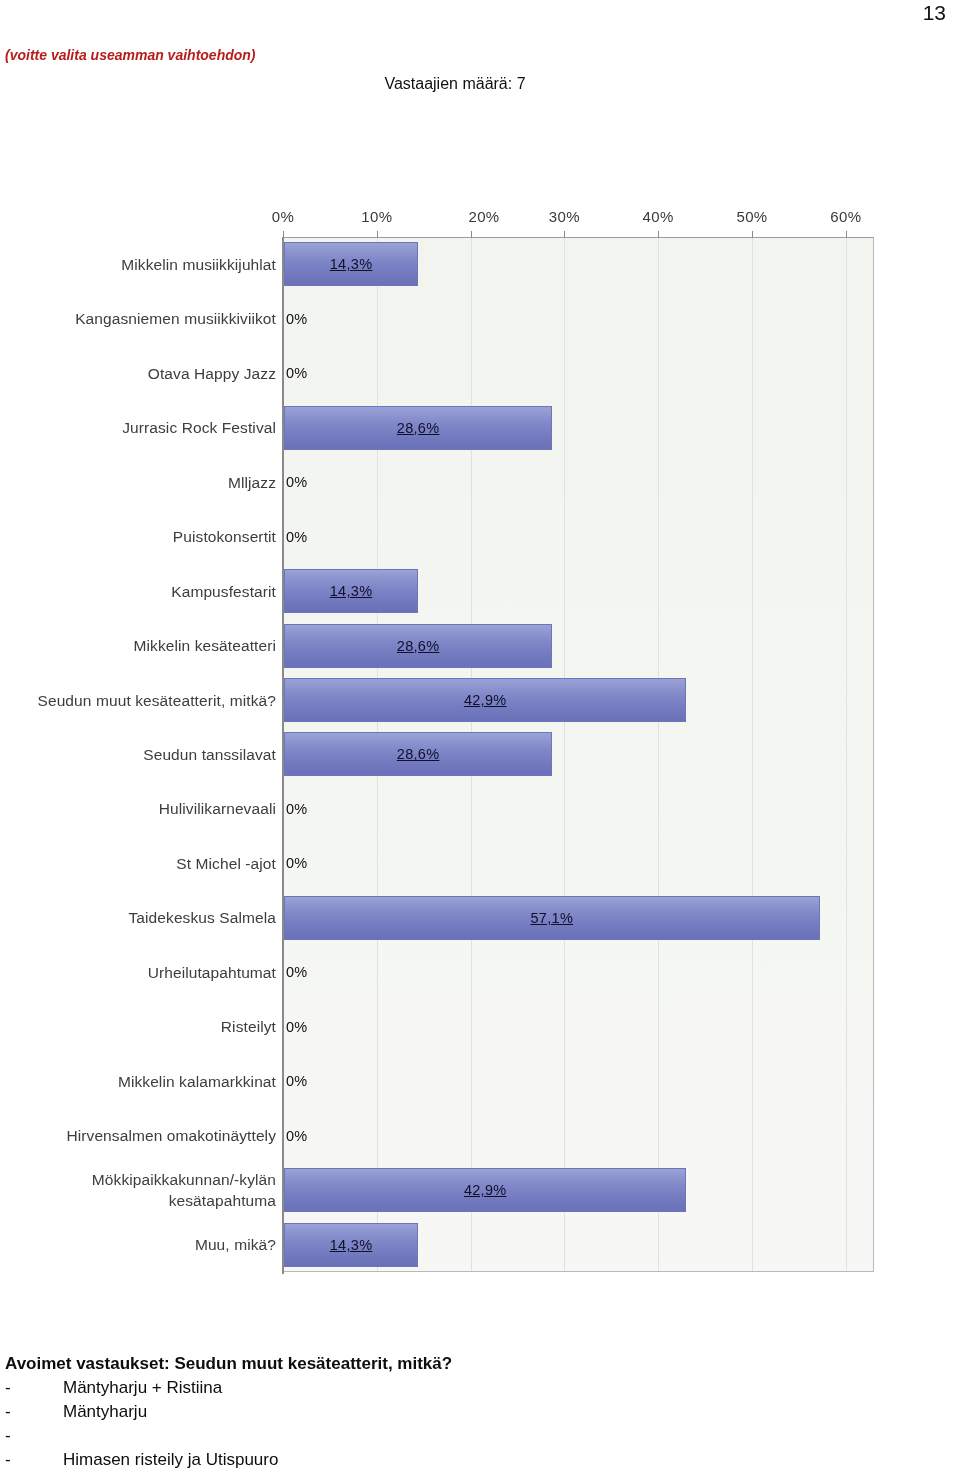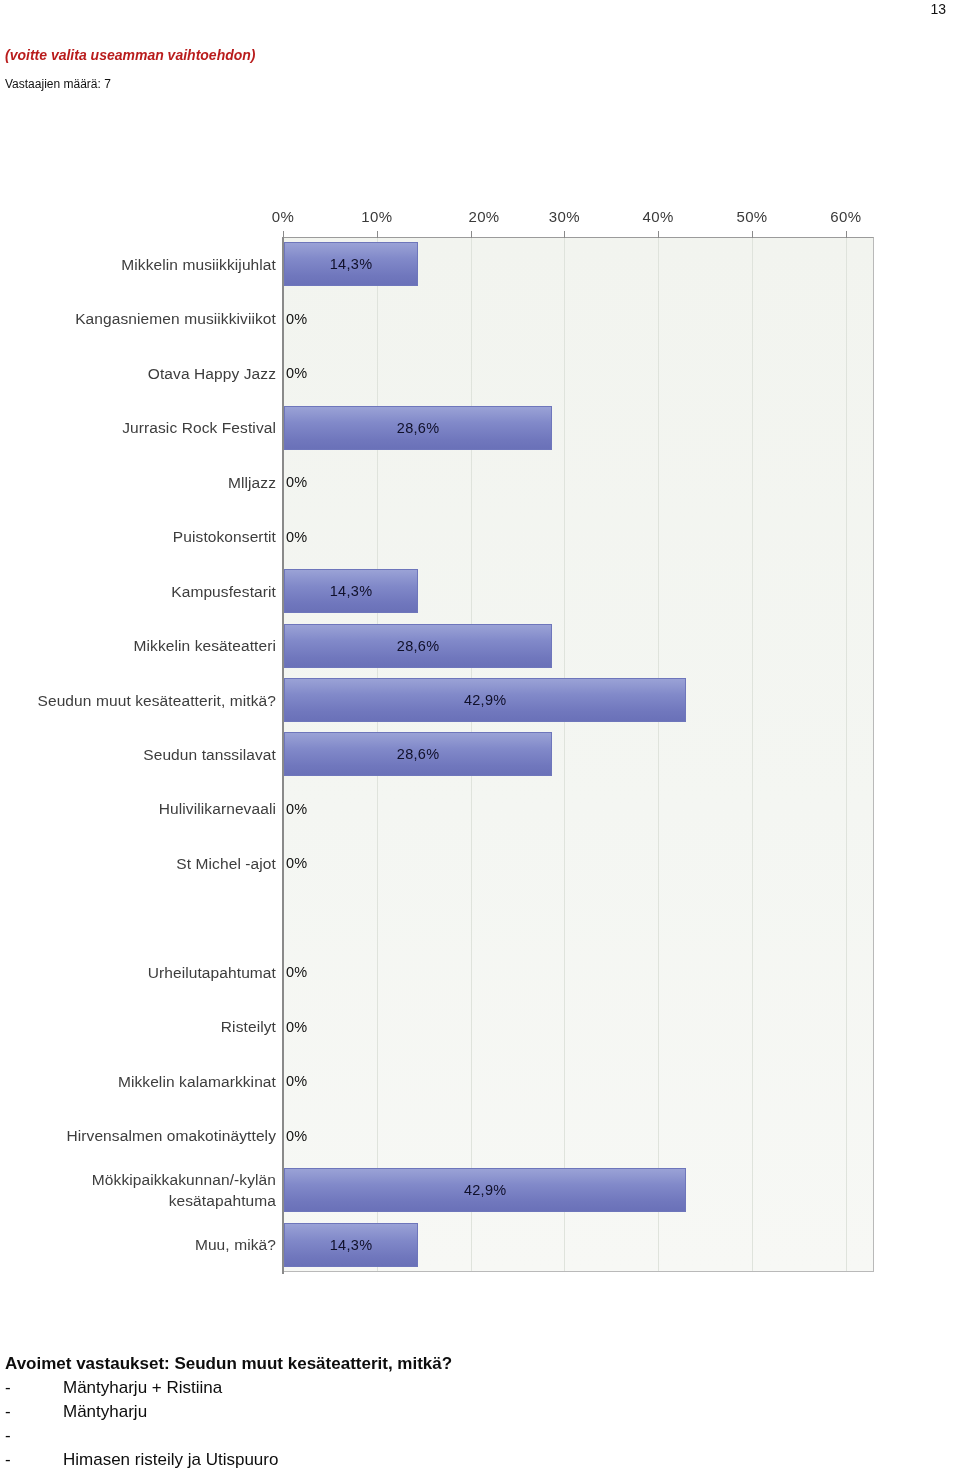--- a/index.html
+++ b/index.html
@@ -14,21 +14,21 @@
     font-family: "Liberation Sans", sans-serif;
     color: #000000;
     overflow: hidden;
   }
 
   
   .page-number {
     position: absolute;
     top: 2px;
     right: 14px;
-    font-size: 14px;
+    font-size: 21px;
     line-height: 1;
     color: #111;
   }
 
   
   .doc-head {
     position: absolute;
     left: 5px;
     top: 36px;
     width: 900px;
@@ -43,24 +43,25 @@
   }
   .question-note {
     font-size: 14px;
     font-style: italic;
     font-weight: bold;
     line-height: 18px;
     margin: 10px 0 0 0;
     color: #b91c1c;
   }
   .respondents {
-    font-size: 12px;
+    font-size: 16px;
     line-height: 20px;
     margin: 10px 0 0 0;
     color: #111;
+    text-align: center;
   }
 
   
   .chart-wrap {
     position: absolute;
     left: 0px;
     top: 200px;
     width: 900px;
     height: 1090px;
   }
@@ -154,20 +155,21 @@
     position: absolute;
     font-size: 14.5px;
     color: #111122;
     line-height: 44px;
     text-align: center;
     letter-spacing: 0.3px;
     white-space: nowrap;
   }
   .bar-value.inside {
     color: #10102a;
+    text-decoration: underline;
   }
   .bar-value.outside {
     color: #111;
     text-align: left;
     font-weight: 400;
   }
 
   
   .open-answers {
     position: absolute;
@@ -272,20 +274,25 @@
         <div class="bar-value inside" style="left: 284px; width: 268.268px; top: 5.23684px;">28,6%</div>
       </div>
       <div class="row" style="top: 544.737px; height: 54.4737px;">
         <div class="cat-label" style="top: 16.7368px;">Hulivilikarnevaali</div>
         <div class="bar-value outside" style="left: 286px; top: 5.23684px;">0%</div>
       </div>
       <div class="row" style="top: 599.211px; height: 54.4737px;">
         <div class="cat-label" style="top: 16.7368px;">St Michel -ajot</div>
         <div class="bar-value outside" style="left: 286px; top: 5.23684px;">0%</div>
       </div>
+      <div class="row" style="top: 653.684px; height: 54.4737px;">
+        <div class="cat-label" style="top: 16.7368px;">Taidekeskus Salmela</div>
+        <div class="bar" style="width: 535.598px; top: 5.23684px;"></div>
+        <div class="bar-value inside" style="left: 284px; width: 535.598px; top: 5.23684px;">57,1%</div>
+      </div>
       <div class="row" style="top: 708.158px; height: 54.4737px;">
         <div class="cat-label" style="top: 16.7368px;">Urheilutapahtumat</div>
         <div class="bar-value outside" style="left: 286px; top: 5.23684px;">0%</div>
       </div>
       <div class="row" style="top: 762.632px; height: 54.4737px;">
         <div class="cat-label" style="top: 16.7368px;">Risteilyt</div>
         <div class="bar-value outside" style="left: 286px; top: 5.23684px;">0%</div>
       </div>
       <div class="row" style="top: 817.105px; height: 54.4737px;">
         <div class="cat-label" style="top: 16.7368px;">Mikkelin kalamarkkinat</div>

